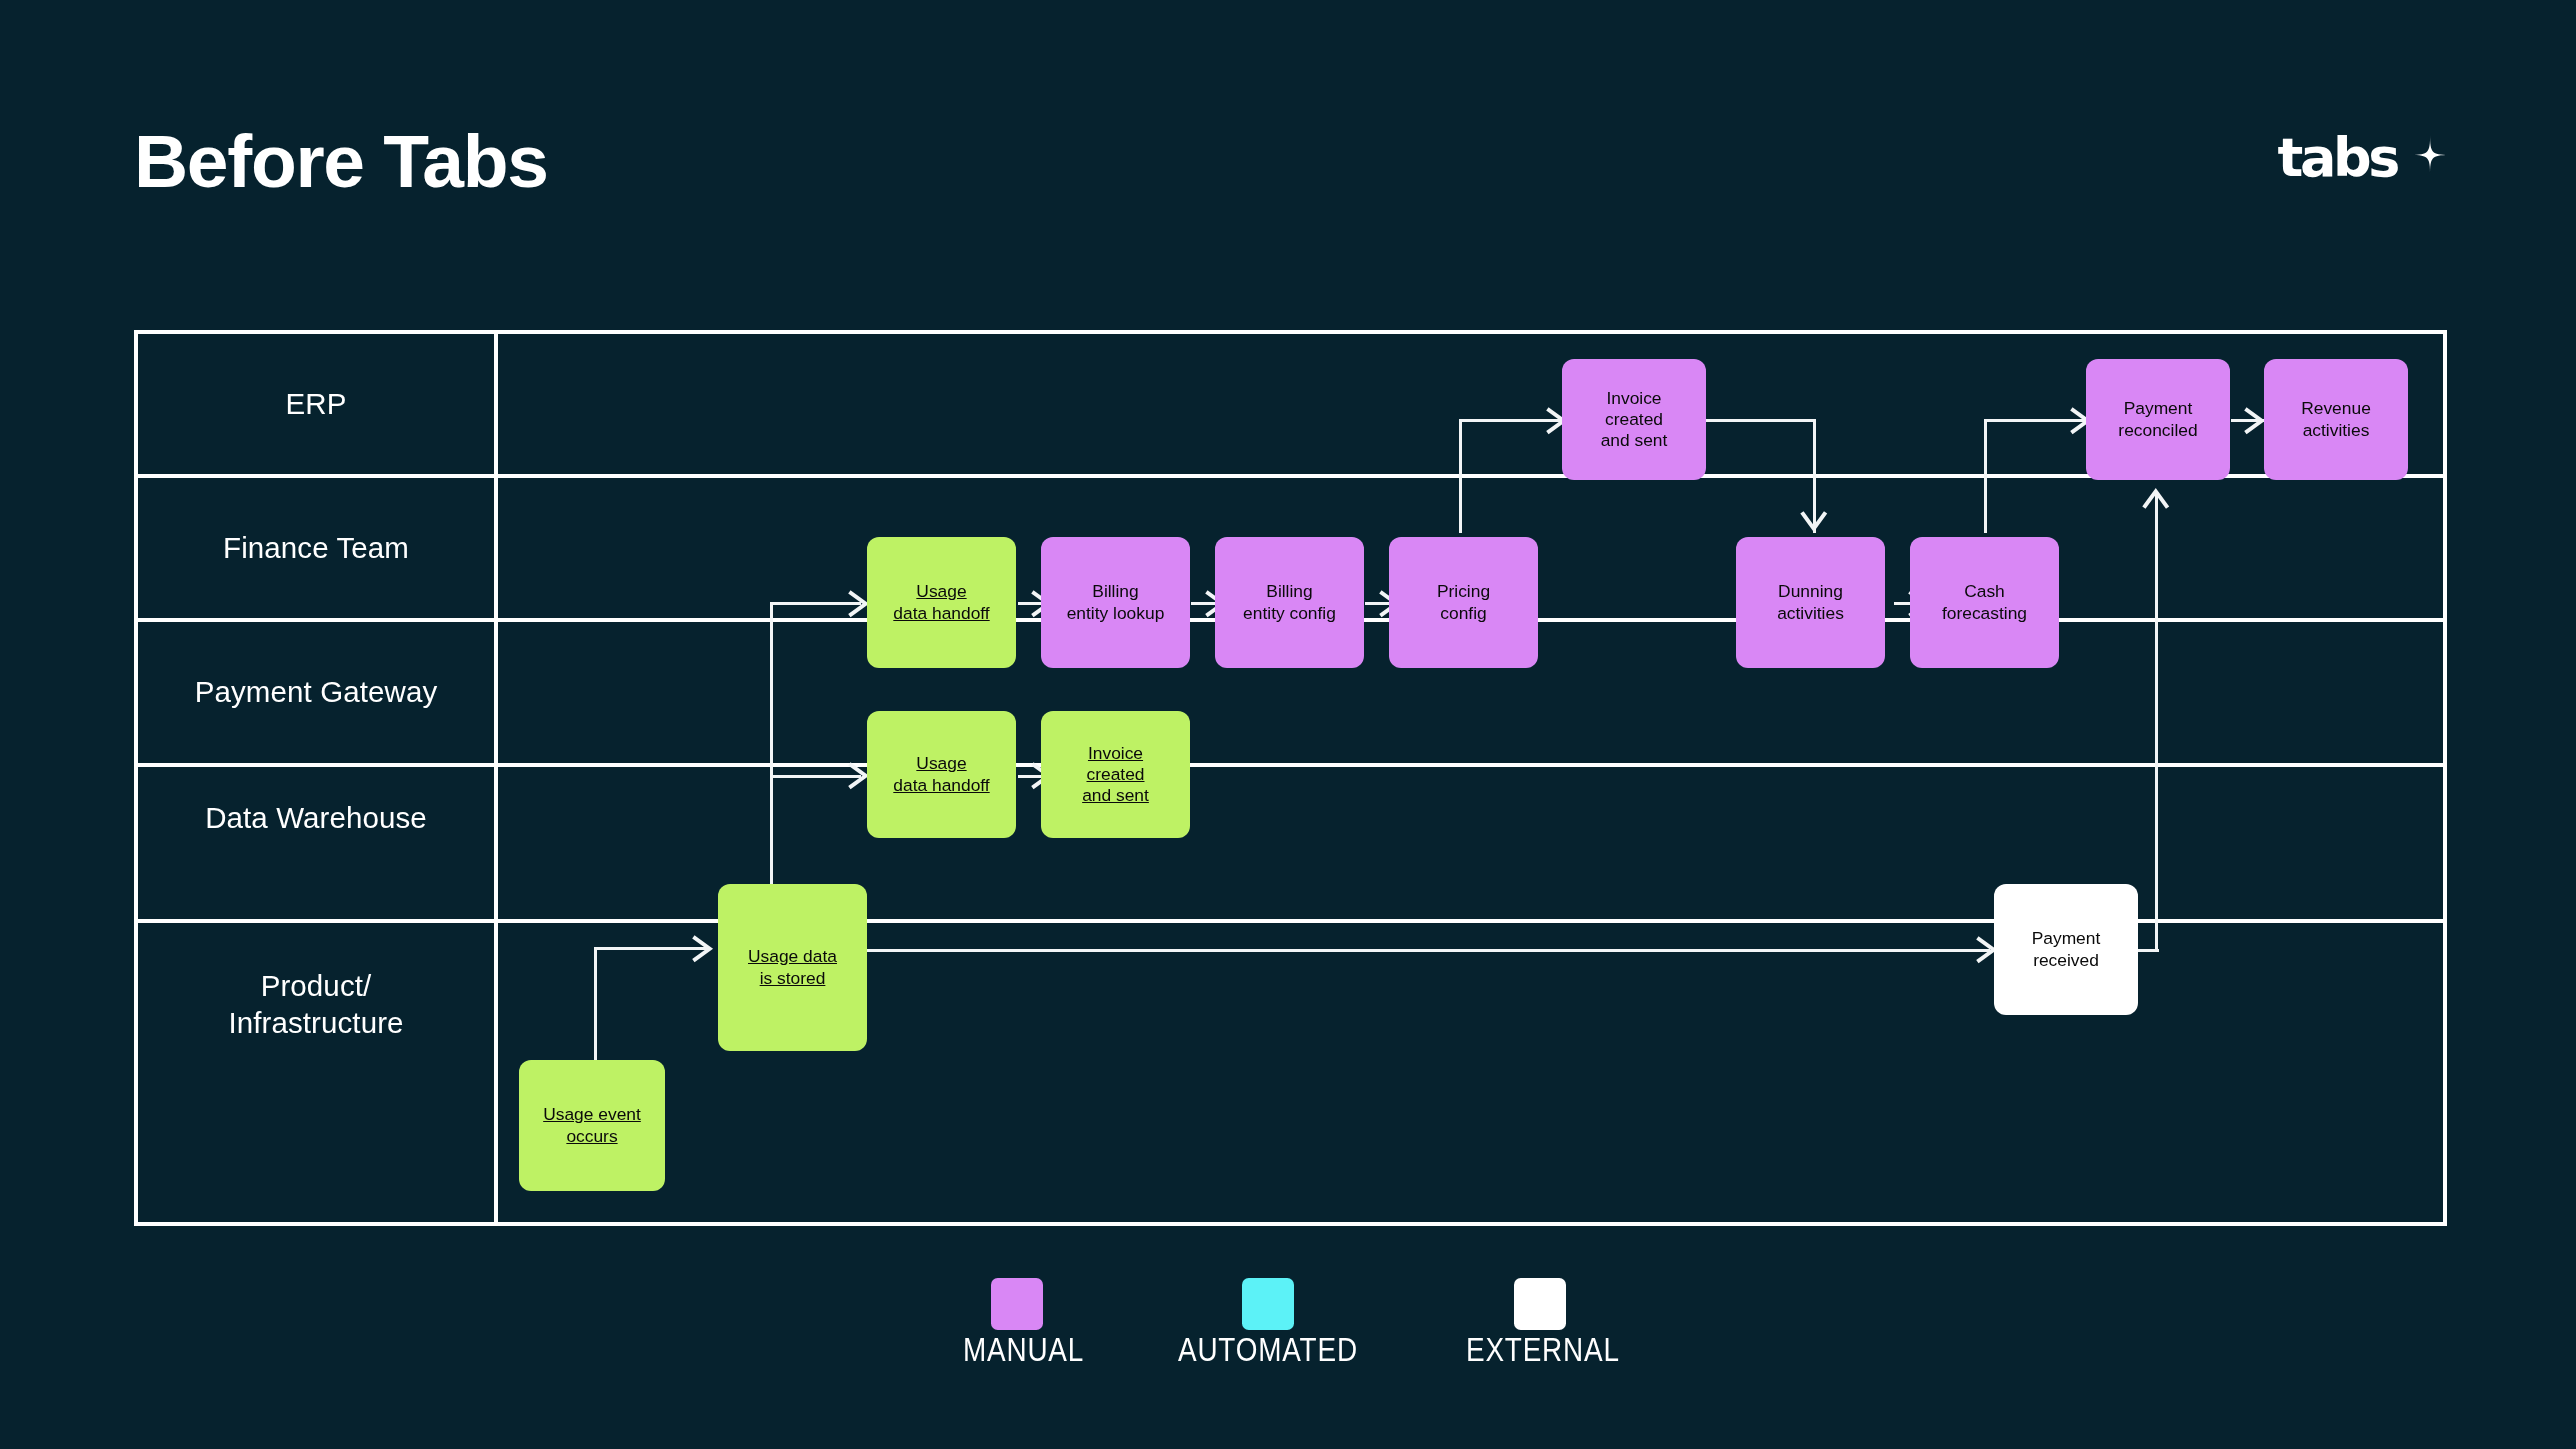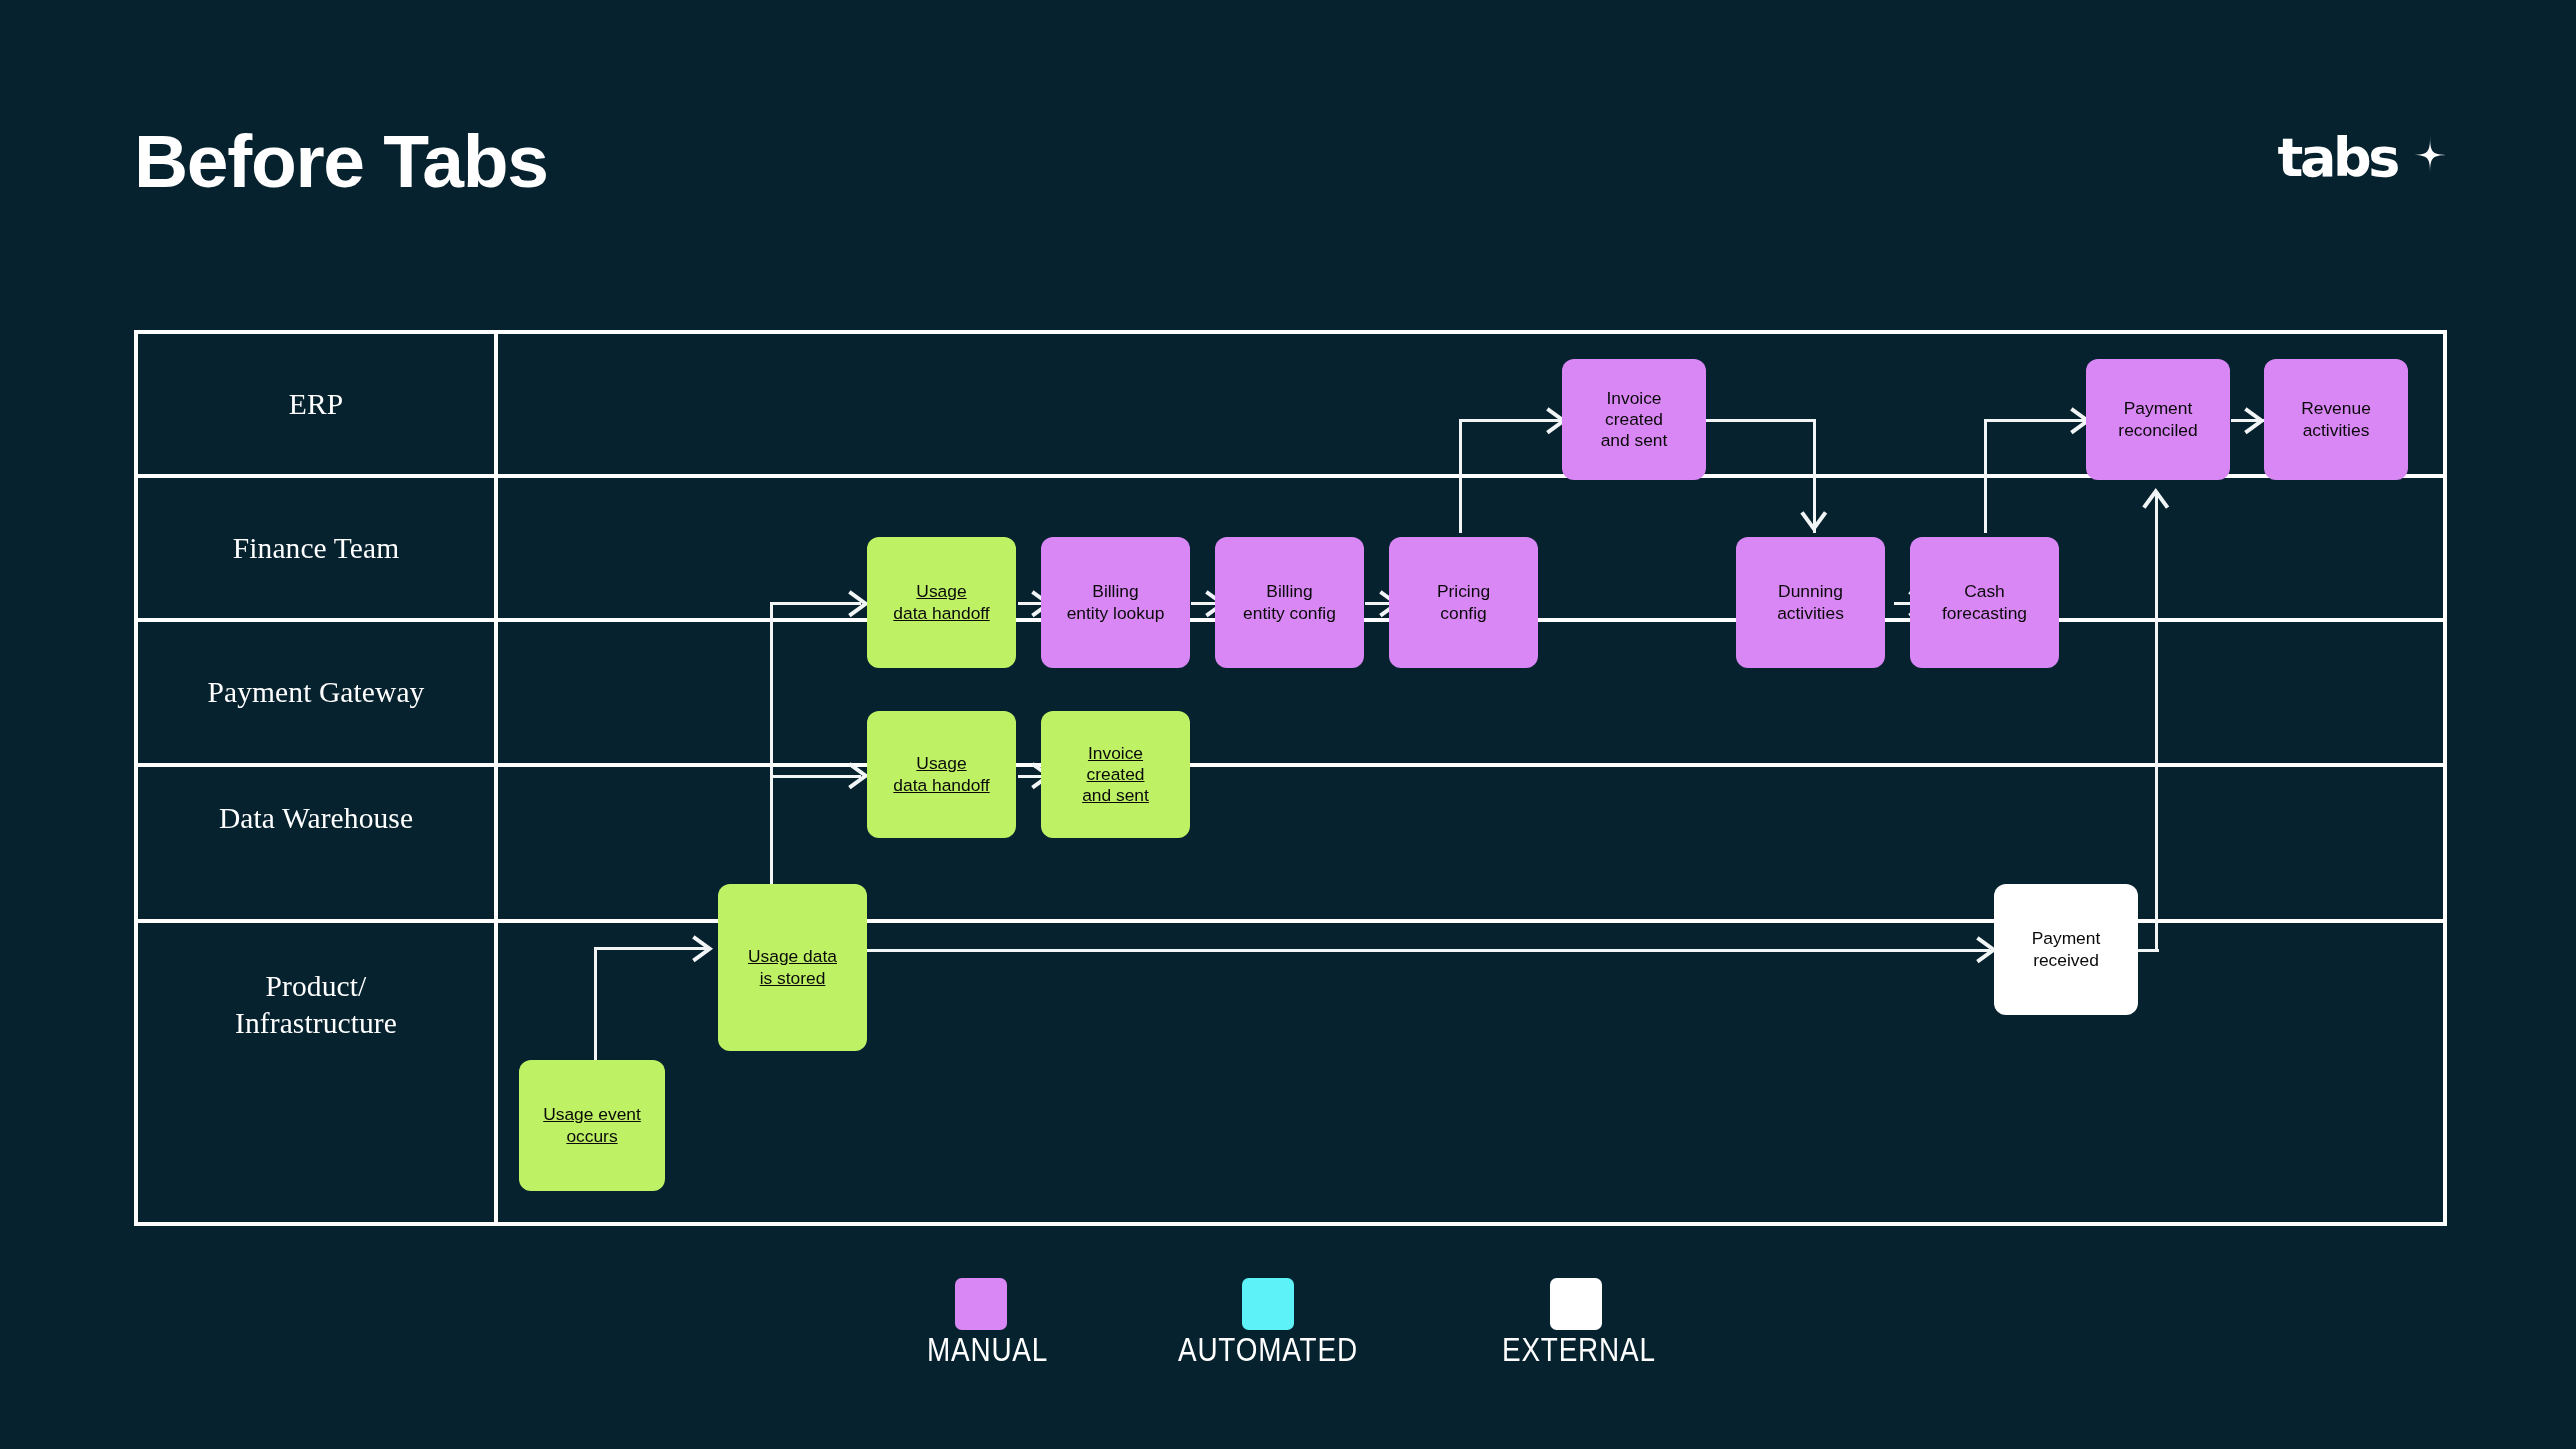--- a/index.html
+++ b/index.html
@@ -28,21 +28,21 @@
   #frame {
     position: absolute; left: 134px; top: 330px;
     width: 2313px; height: 896px;
     border: 4px solid #ffffff;
   }
   .lane-rule { position: absolute; left: 0; width: 100%; height: 4px; background: #ffffff; }
   .lane-label {
     position: absolute; left: 0; width: 356px;
     display: flex; align-items: center; justify-content: center;
     color: #ffffff; font-size: 29.5px; font-weight: 500; line-height: 1.25;
-    text-align: center; letter-spacing: 0.1px; font-family: Liberation Serif, serif;
+    text-align: center; letter-spacing: 0.1px;
   }
   .col-rule { position: absolute; top: 0; width: 4px; height: 100%; background: #ffffff; }
 
   
   .node {
     position: absolute; border-radius: 12px;
     display: flex; align-items: center; justify-content: center;
     text-align: center; color: #0a0a0a;
     font-size: 17.4px; line-height: 1.22; font-weight: 400;
     padding: 4px 5.4px; z-index: 6;
@@ -56,21 +56,21 @@
   .wire.h { height: 3.4px; }
   .wire.v { width: 3.4px; }
   .head { position: absolute; z-index: 4; }
 
   
   #legend {
     position: absolute; left: 0; top: 1278px; width: 2576px;
     display: flex; justify-content: center; align-items: center; gap: 0;
   }
   .legend-item { display: flex; align-items: center; flex-direction: column; }
-  .legend-item + .legend-item { margin-left: 64px; }
+  .legend-item + .legend-item { margin-left: 28px; }
   .swatch { width: 52px; height: 52px; border-radius: 6.7px; }
   .swatch.manual    { background: #d987f5; }
   .swatch.automated { background: #5cf2f7; }
   .swatch.external  { background: #ffffff; }
   .legend-label {
     margin-left: 40px; color: #ffffff; font-size: 34px; font-weight: 500;
     letter-spacing: 1px; transform: scaleX(.82); transform-origin: left center;
     font-family: "Liberation Sans", sans-serif;
   }
 </style>

